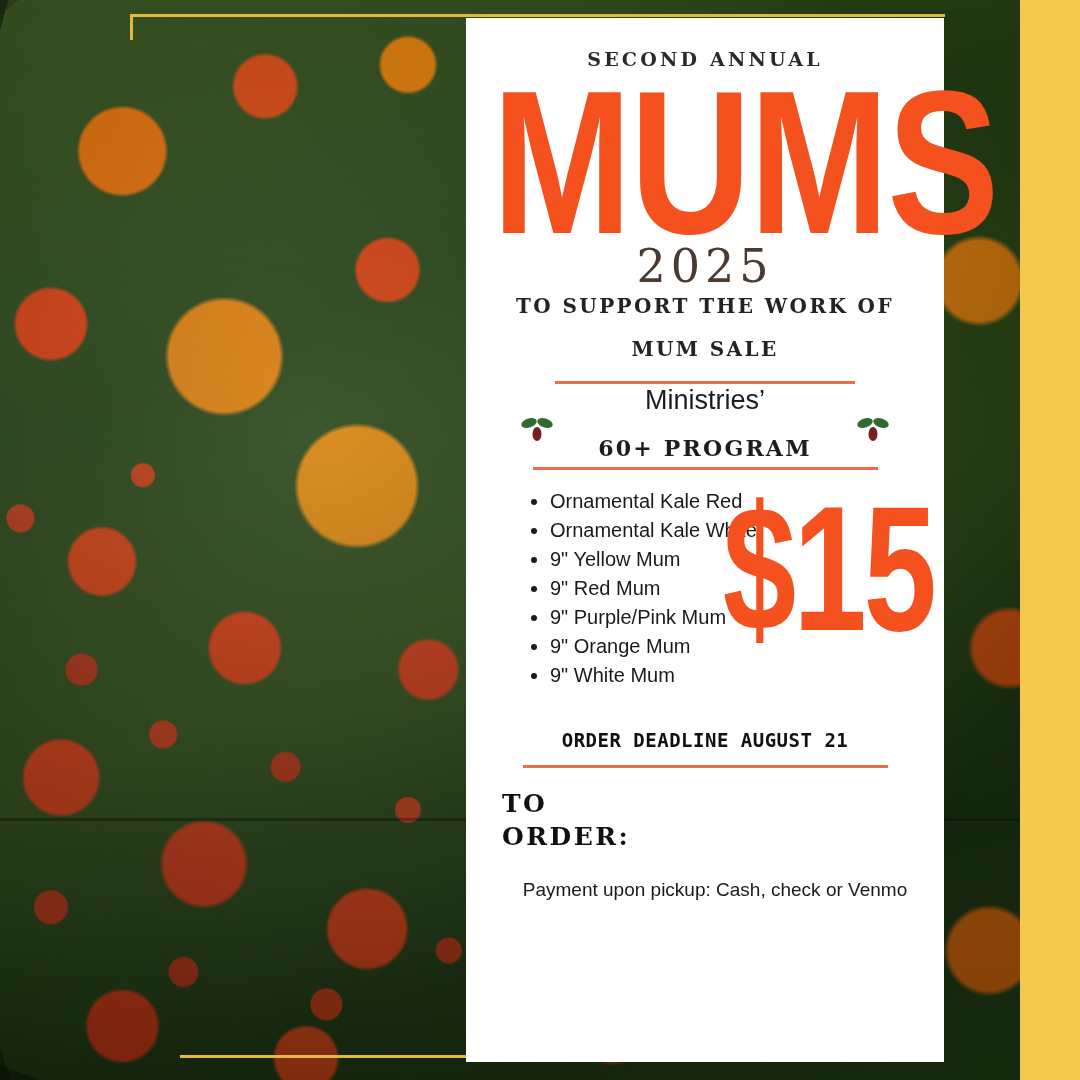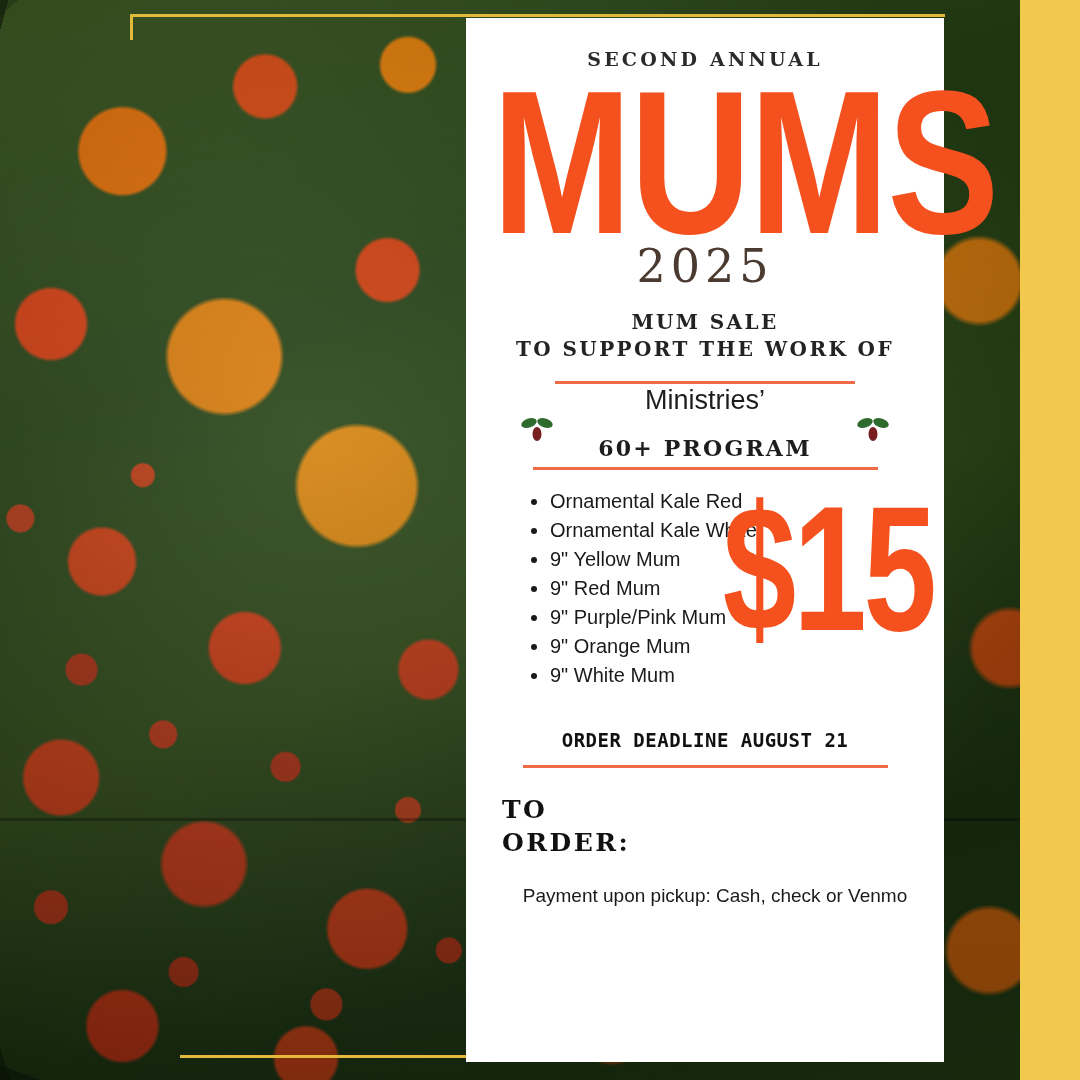--- a/index.html
+++ b/index.html
@@ -210,21 +210,21 @@
     font-size: 19px;
     letter-spacing: .5px;
     color: #111;
     margin-top: 40px;
   }
   .hr-deadline { width: 365px; margin: 14px auto 0 auto; }
 
   .order-row {
     display: flex;
     align-items: flex-start;
-    margin-top: 26px;
+    margin-top: 20px;
     padding: 0 4px;
   }
   .to-order {
     font-family: "DejaVu Serif", serif;
     font-weight: 700;
     font-size: 25px;
     letter-spacing: 2.5px;
     color: #111;
     line-height: 1.3;
     text-align: left;
@@ -275,22 +275,22 @@
   <div class="rule-bottom"></div>
 
   <div class="card">
 
     <div class="kicker">SECOND ANNUAL</div>
 
     <div class="mums">MUMS</div>
 
     <div class="year">2025</div>
 
+    <div class="sale-line" style="margin-top:0">TO SUPPORT THE WORK OF</div>
     <div class="sale-line">MUM SALE</div>
-    <div class="sale-line" style="margin-top:0">TO SUPPORT THE WORK OF</div>
 
     <div class="org-wrap">
       <div class="hr-orange hr-top"></div>
 
       <svg class="sprig left" viewBox="0 0 34 26">
         <ellipse cx="9" cy="8" rx="8" ry="4.5" fill="#2f6b2f" transform="rotate(-18 9 8)"></ellipse>
         <ellipse cx="25" cy="8" rx="8" ry="4.5" fill="#2f6b2f" transform="rotate(18 25 8)"></ellipse>
         <ellipse cx="17" cy="19" rx="4.5" ry="7" fill="#7a1f1f"></ellipse>
       </svg>
       <svg class="sprig right" viewBox="0 0 34 26">

